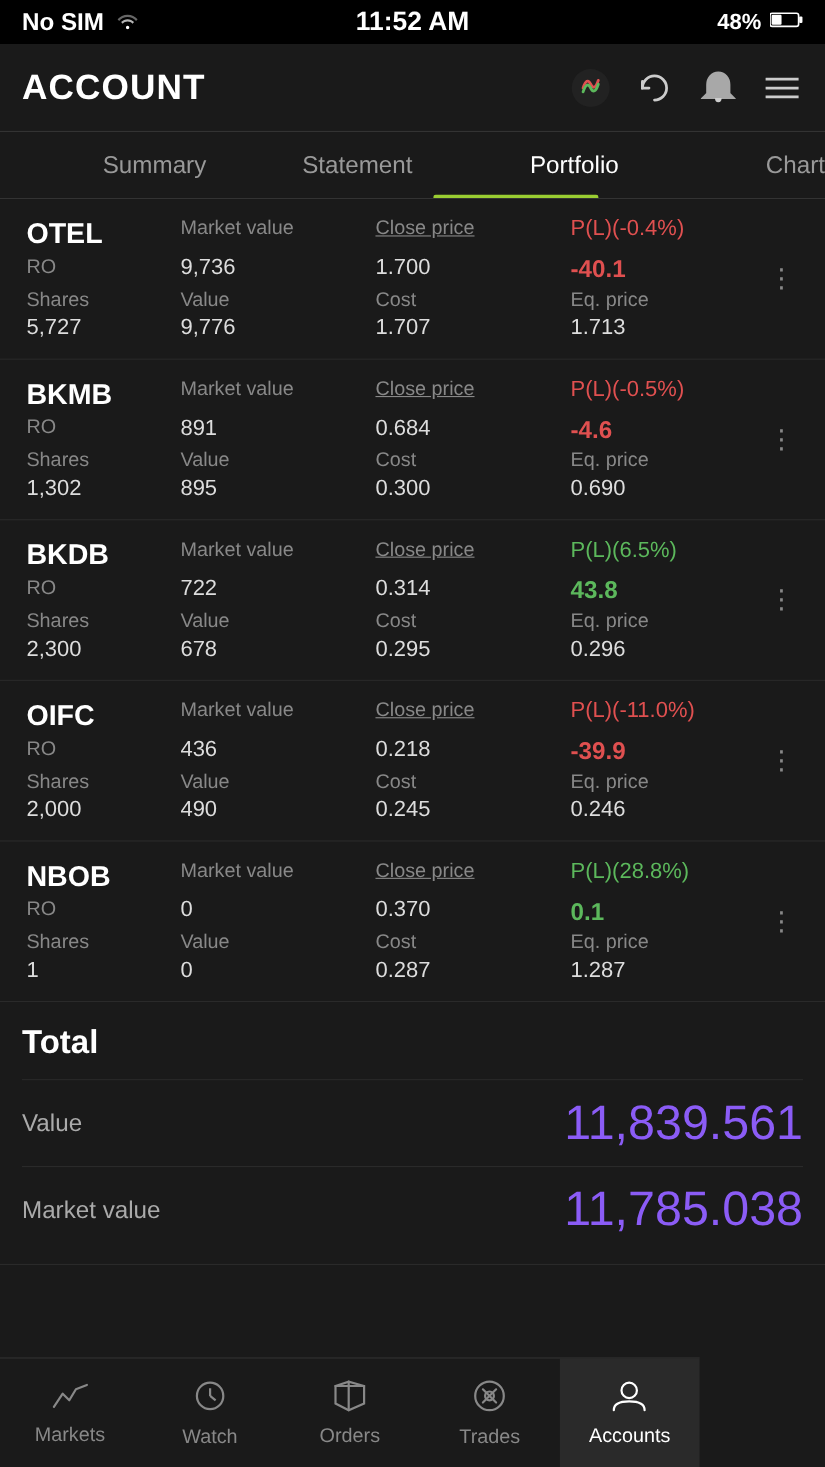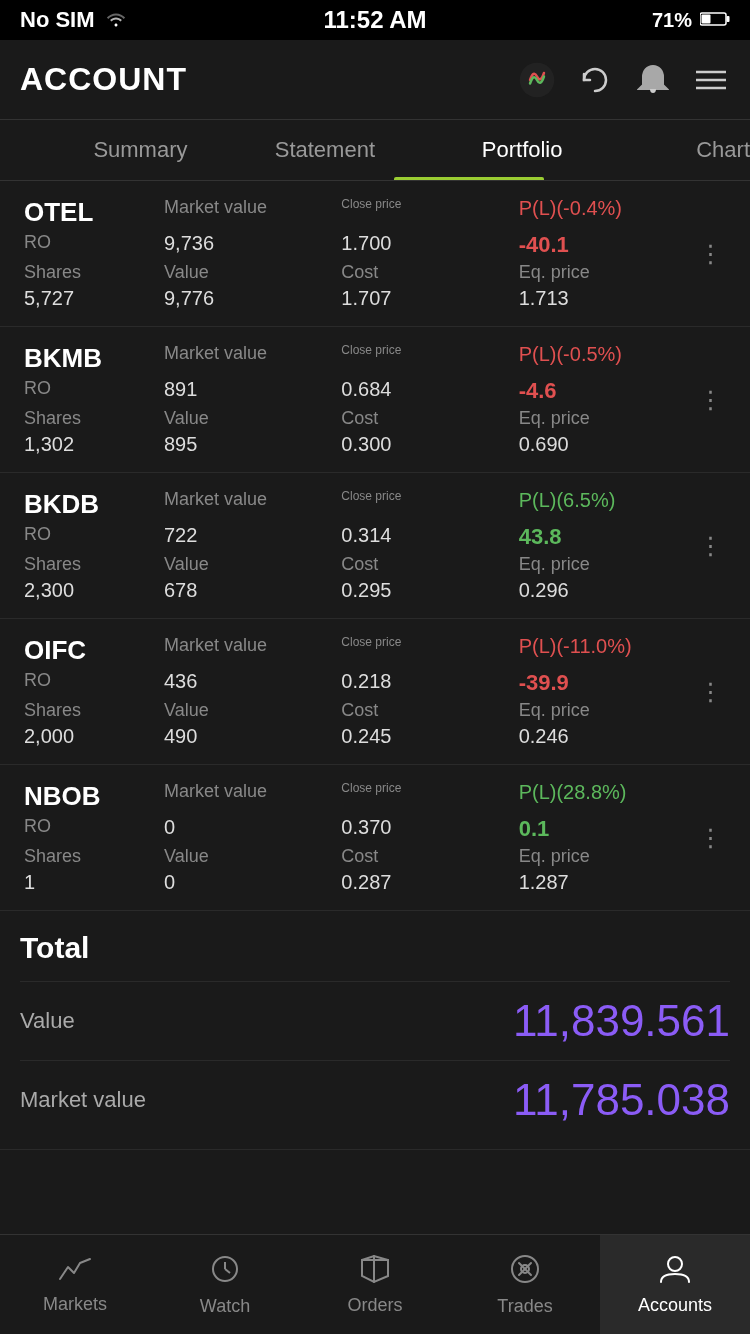--- a/index.html
+++ b/index.html
@@ -130,21 +130,21 @@
       color: #ddd;
       grid-column: 1;
       grid-row: 4;
     }
 
     .mv-label { font-size: 18px; color: #888; grid-column: 2; grid-row: 1; }
     .mv-value { font-size: 20px; color: #ddd; grid-column: 2; grid-row: 2; }
     .val-label { font-size: 18px; color: #888; grid-column: 2; grid-row: 3; }
     .val-value { font-size: 20px; color: #ddd; grid-column: 2; grid-row: 4; }
 
-    .cp-label { font-size: 12px; color: #888; grid-column: 3; grid-row: 1; }
+    .cp-label { font-size: 18px; color: #888; grid-column: 3; grid-row: 1; text-decoration: underline; }
     .cp-value { font-size: 20px; color: #ddd; grid-column: 3; grid-row: 2; }
     .cost-label { font-size: 18px; color: #888; grid-column: 3; grid-row: 3; }
     .cost-value { font-size: 20px; color: #ddd; grid-column: 3; grid-row: 4; }
     .pl-pct-neg { font-size: 20px; color: #e05050; grid-column: 4; grid-row: 1; padding-top: 0; }
     .pl-pct-pos { font-size: 20px; color: #5cb85c; grid-column: 4; grid-row: 1; padding-top: 0; }
     .pl-val-neg { font-size: 22px; font-weight: 600; color: #e05050; grid-column: 4; grid-row: 2; }
     .pl-val-pos { font-size: 22px; font-weight: 600; color: #5cb85c; grid-column: 4; grid-row: 2; }
     .eq-label { font-size: 18px; color: #888; grid-column: 4; grid-row: 3; }
     .eq-value { font-size: 20px; color: #ddd; grid-column: 4; grid-row: 4; }
 
@@ -185,21 +185,21 @@
     .total-row-value {
       font-size: 44px;
       font-weight: 400;
       color: #8b5cf6;
     }
 
     
     .bottom-nav {
       position: fixed;
       bottom: 0;
-      width: 750px;
+      width: 636px;
       height: 100px;
       background: #1a1a1a;
       border-top: 1px solid #333;
       display: flex;
       align-items: stretch;
     }
     .nav-item {
       flex: 1;
       display: flex;
       flex-direction: column;
@@ -232,21 +232,21 @@
         <path d="M11 12.5c.8 0 1.5.7 1.5 1.5s-.7 1.5-1.5 1.5-1.5-.7-1.5-1.5.7-1.5 1.5-1.5z"></path>
         <path d="M11 8.5c1.8 0 3.4.8 4.5 2l1.4-1.4C15.3 7.5 13.3 6.5 11 6.5s-4.3 1-5.9 2.6L6.5 10.5C7.6 9.3 9.2 8.5 11 8.5z" opacity=".7"></path>
         <path d="M11 4.5c3.1 0 5.8 1.4 7.7 3.5l1.4-1.4C17.9 4.2 14.7 2.5 11 2.5S4.1 4.2 1.9 6.6l1.4 1.4C5.2 5.9 7.9 4.5 11 4.5z" opacity=".4"></path>
       </svg>
     </span>
   </div>
   <div class="status-center">
     <span>11:52 AM</span>
   </div>
   <div class="status-right">
-    <span>71%</span>
+    <span>48%</span>
     <span>
       <svg width="30" height="16" viewBox="0 0 30 16" fill="white">
         <rect x="0" y="2" width="26" height="12" rx="2" fill="none" stroke="white" stroke-width="1.5"></rect>
         <rect x="26.5" y="5" width="3" height="6" rx="1" fill="white"></rect>
         <rect x="1.5" y="3.5" width="9" height="9" rx="1" fill="white"></rect>
       </svg>
     </span>
   </div>
 </div>
 

